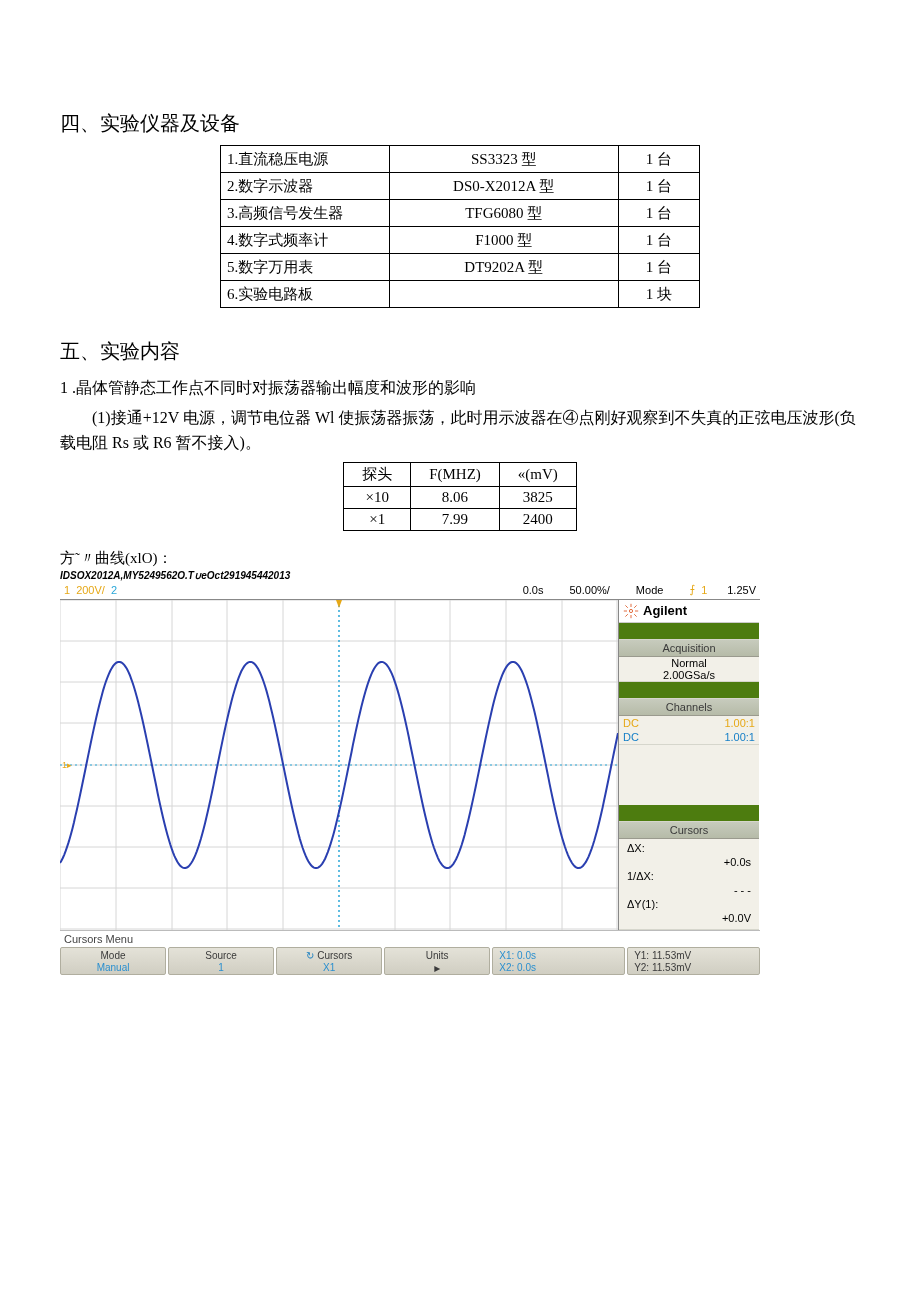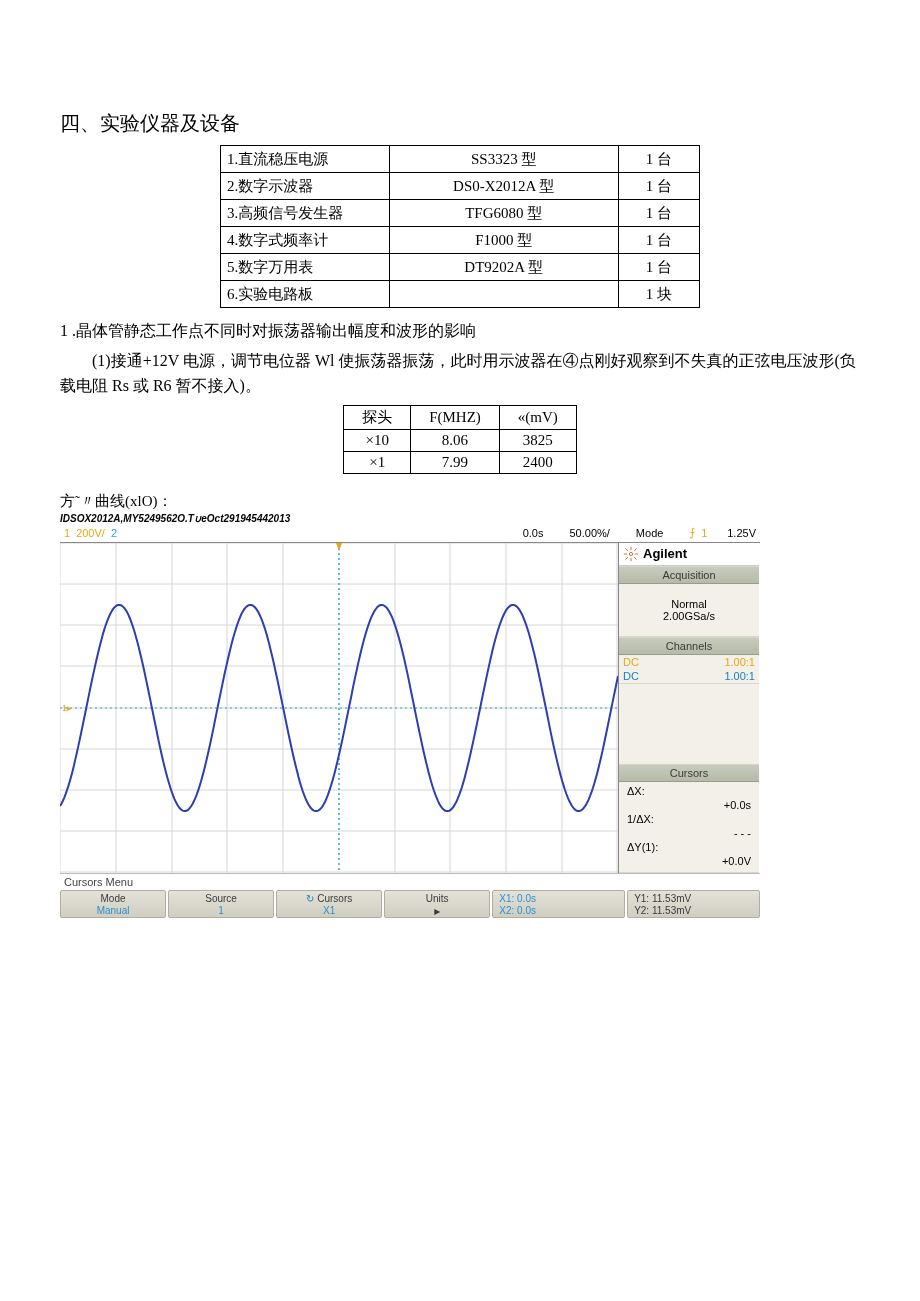--- a/index.html
+++ b/index.html
@@ -120,24 +120,25 @@
   }
   .side-header {
     background: linear-gradient(#c7cbbd,#b6bba8);
     text-align: center;
     padding: 1px 0;
     color: #3a3a3a;
     border-top: 1px solid #d6d6cc;
     border-bottom: 1px solid #9a9a8e;
     height: 14px;
     line-height: 14px;
+    margin-top: 16px;
   }
   .side-block {
     background: #f2f0e8;
-    padding: 14px 4px;
+    padding: 0 4px;
     border-bottom: 1px solid #d6d6cc;
     text-align: center;
   }
   .side-block.left { text-align: left; }
   .side-row { display: flex; justify-content: space-between; padding: 0 4px; line-height: 14px; gap: 44px; }
   .yellow { color: #e6a817; }
   .blue { color: #167fc7; }
   .fill-rest { flex: 1; background: #f2f0e8; }
   .cursors-title {
     font-size: 11px;
@@ -203,20 +204,21 @@
           <td class="col3">1 台</td>
         </tr>
       <tr>
           <td class="col1"><span>6.</span><span>实验电路板</span></td>
           <td class="col2"></td>
           <td class="col3">1 块</td>
         </tr>
     </tbody>
   </table>
 
+  <div class="section-title">五、实验内容</div>
 
   <div class="body-para sub-item indent1">1 .晶体管静态工作点不同时对振荡器输出幅度和波形的影响</div>
   <div class="body-para" style="text-indent:2em">(1)接通+12V 电源，调节电位器 Wl 使振荡器振荡，此时用示波器在④点刚好观察到不失真的正弦电压波形(负载电阻 Rs 或 R6 暂不接入)。</div>
 
   <table class="data-table">
     <thead>
       <tr>
         <th>探头</th>
         <th>F(MHZ)</th>
         <th>«(mV)</th>

